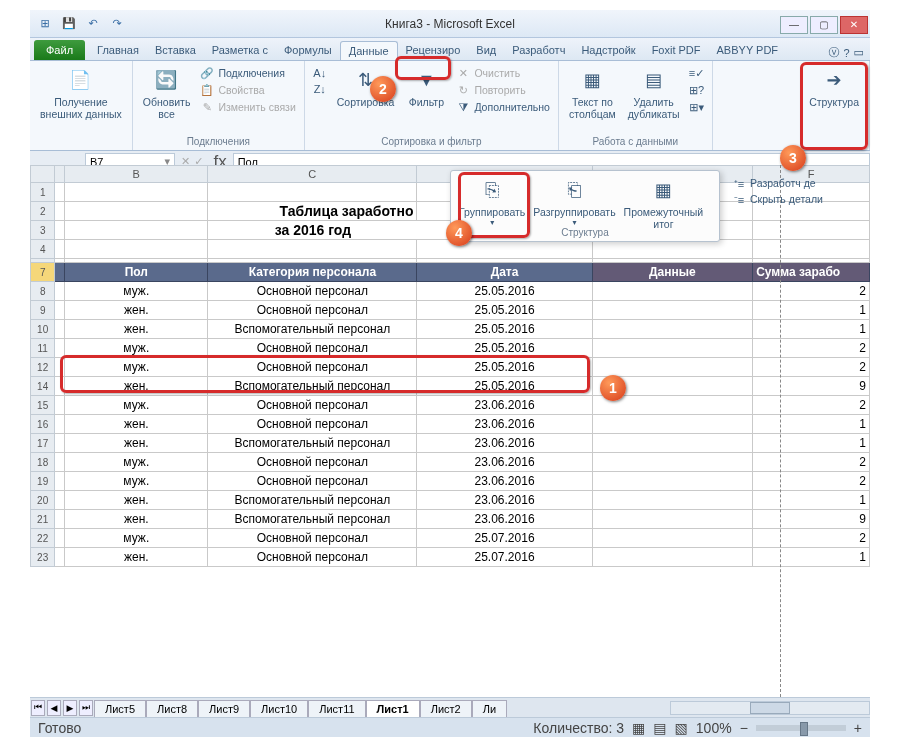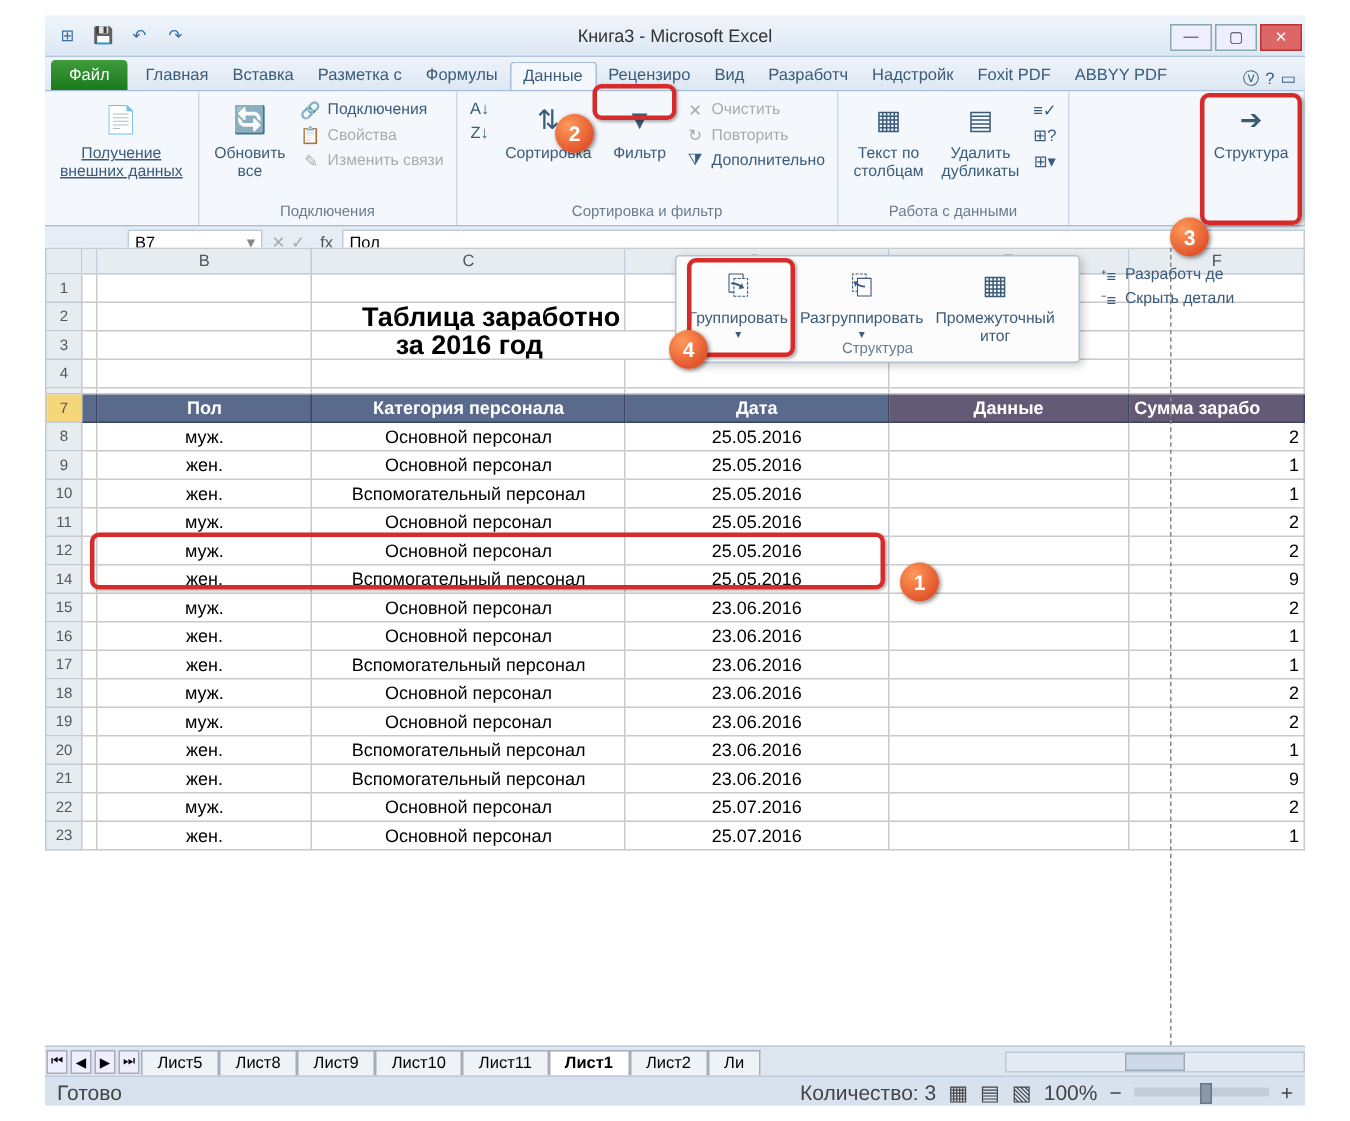--- a/index.html
+++ b/index.html
@@ -29,21 +29,21 @@
 .group-label { font-size: 10px; color: #6b7c8f; text-align: center; padding: 1px 0; }
 .rbtn { display: flex; flex-direction: column; align-items: center; font-size: 10.5px; color: #3b5b7a; padding: 2px 4px; min-width: 48px; text-align: center; line-height: 1.1; cursor: default;}
 .rbtn .ric { width: 28px; height: 28px; display:flex; align-items:center; justify-content:center; font-size:18px; margin-bottom:2px;}
 .sbtn { display: flex; align-items: center; font-size: 10.5px; color: #3b5b7a; padding: 1px 2px; gap: 4px; cursor:default;}
 .sbtn .sic { width: 14px; height: 14px; display:inline-flex; align-items:center; justify-content:center; font-size:11px;}
 .vstack { display: flex; flex-direction: column; gap: 1px; }
 
 
 .formulabar { height: 22px; background: #e7edf4; border-bottom: 1px solid #bccad9; display: flex; align-items: center; }
 .namebox { width: 90px; height: 18px; background: #fff; border: 1px solid #bccad9; margin: 0 6px 0 55px; font-size: 11px; padding: 1px 4px; display:flex; align-items:center;}
-.fx { font-size: 11px; color: #555; padding: 0 6px;}
+.fx { font-size: 17px; color: #555; padding: 0 6px;}
 .formula { flex: 1; height: 18px; background: #fff; border: 1px solid #bccad9; font-size: 11px; padding: 1px 4px; display:flex; align-items:center;}
 
 
 .grid-wrap { position: absolute; top: 165px; left: 30px; right: 30px; bottom: 50px; overflow: hidden; background:#fff;}
 .colhdrs { display: flex; height: 18px; }
 .colhdr { background: #e7ecf1; border: 1px solid #c2cbd4; border-left:none; font-size: 11px; color:#555; display:flex; align-items:center; justify-content:center; }
 .colhdr:first-child { border-left:1px solid #c2cbd4;}
 .corner { width: 26px; background:#e7ecf1; border:1px solid #c2cbd4;}
 .rows { }
 .row { display: flex; height: 19px; }
@@ -55,21 +55,21 @@
 .cC { width: 215px; }
 .cD { width: 180px; }
 .cE { width: 165px; }
 .cF { width: 120px; }
 
 .thead .cell { background: #5a6a8c; color: #fff; font-weight: bold; border-color: #3a4560; }
 .thead .cell.cE, .thead .cell.cF { background:#635a76;}
 
 .rowhdr.sel { background:#f5d77a;}
 
-.titlecell { font-weight: bold; font-size: 18px; }
+.titlecell { font-weight: bold; font-size: 14px; }
 
 
 .anno { position:absolute; border:3px solid #d62b2b; border-radius:6px; box-shadow:1px 1px 2px rgba(0,0,0,.3); pointer-events:none; z-index:50;}
 .marker { position:absolute; width:26px; height:26px; border-radius:50%; background:radial-gradient(circle at 35% 30%, #ff9a5a, #d63a1a); color:#fff; font-weight:bold; font-size:14px; display:flex; align-items:center; justify-content:center; box-shadow:1px 1px 3px rgba(0,0,0,.5); z-index:60; pointer-events:none;}
 
 
 .sheettabs { position:absolute; left:30px; right:30px; bottom:30px; height:20px; background:#dee6ef; display:flex; align-items:center; font-size:11px; border-top:1px solid #bccad9;}
 .sheettabs .nav { width:14px; height:16px; border:1px solid #aab; margin:0 1px; display:flex; align-items:center; justify-content:center; font-size:9px; background:#eef;}
 .sheettabs .sheet { padding:2px 10px; background:#eef3f8; border:1px solid #aab; border-bottom:none; margin-top:2px;}
 .sheettabs .sheet.active { background:#fff; font-weight:bold;}
@@ -123,21 +123,21 @@
     <span>?</span>
     <span>▭</span>
   </div>
 </div>
 
 <div class="ribbon" style="margin:0 30px;">
   <div class="group">
     <div class="group-body">
       <div class="rbtn">
         <div class="ric">📄</div>
-        <span style="white-space:pre-line;text-decoration:underline;">Получение
+        <span style="white-space:pre-line;">Получение
 внешних данных</span>
       </div>
     </div>
     <div class="group-label">&nbsp;</div>
   </div>
   <div class="group">
     <div class="group-body">
       <div class="rbtn">
         <div class="ric">🔄</div>
         <span style="white-space:pre-line;">Обновить

